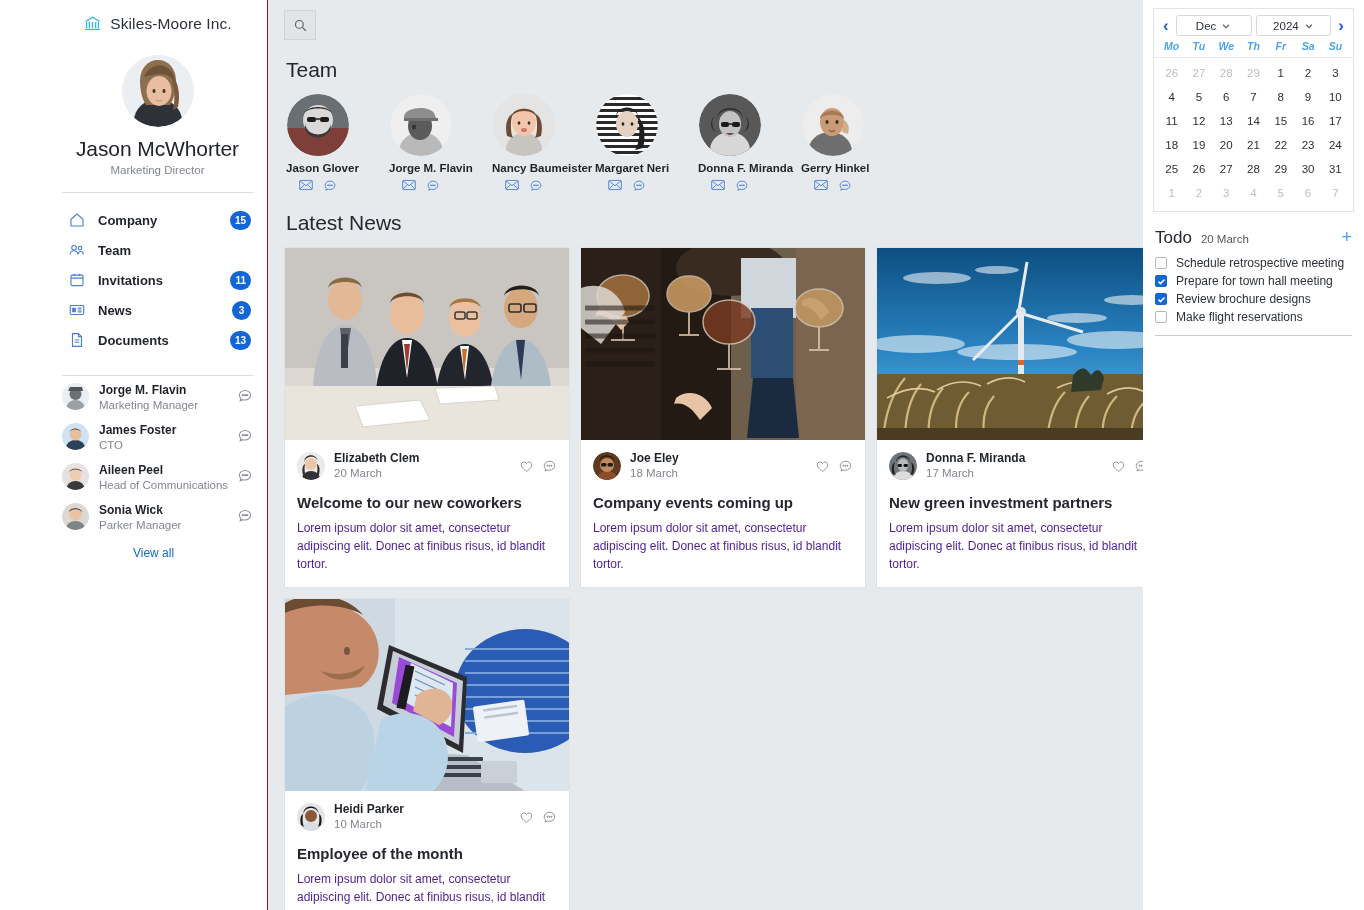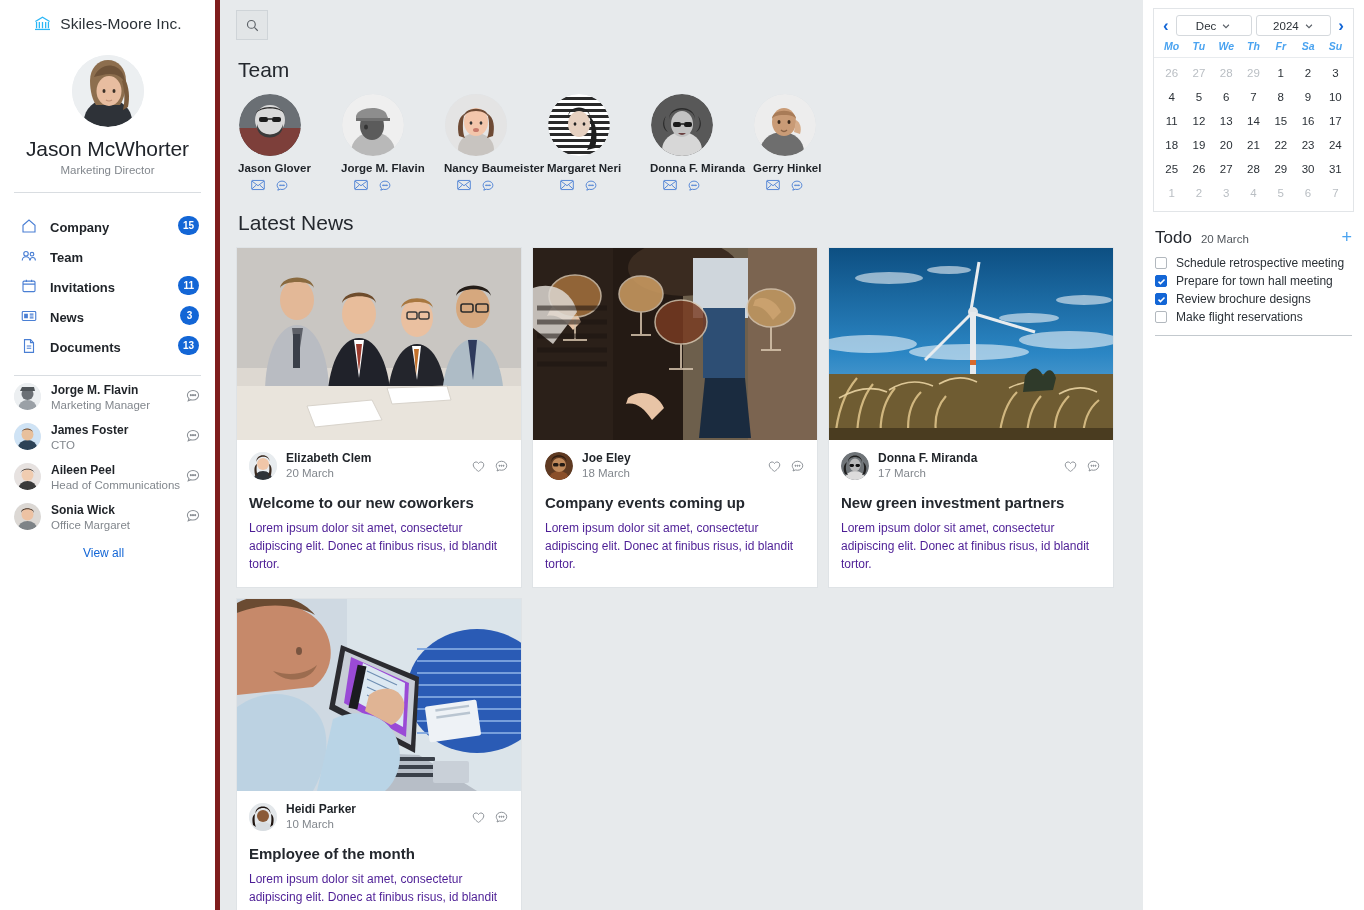--- a/index.html
+++ b/index.html
@@ -9,45 +9,46 @@
     background: #ffffff;
     overflow: hidden;
     color: #1f2328;
   }
   .app { display: flex; width: 1364px; height: 910px; }
 
   
   .sidebar {
     width: 220px; height: 910px;
     background: #ffffff;
-    border-right: 5px solid #7f1d1d;
+    border-right: 1px solid #7f1d1d;
     flex: 0 0 220px;
     display: flex; flex-direction: column;
     padding-top: 14px;
+    margin-left: 48px;
   }
   .brand { display: flex; align-items: center; justify-content: center; gap: 8px; padding-bottom: 6px; }
   .brand-name { font-size: 15.5px; color: #2b3137; letter-spacing: .1px; }
   .bank-icon { width: 19px; height: 19px; display: block; }
 
   .profile { text-align: center; padding-top: 16px; }
   .avatar-lg {
     width: 72px; height: 72px; border-radius: 50%;
     margin: 0 auto; overflow: hidden; background: #e9ecef;
   }
   .profile-name {
     font-size: 21px; font-weight: 400; color: #20242a;
     margin-top: 10px; letter-spacing: -.1px;
   }
   .profile-role { font-size: 11.5px; color: #82878d; margin-top: 3px; }
 
   .hr { height: 1px; background: #d9dde1; margin: 16px 14px 0 14px; }
 
   .nav { padding: 12px 0 4px 0; }
   .nav-item {
-    display: flex; align-items: flex-end;
+    display: flex; align-items: center;
     height: 30px; padding: 0 16px 0 20px; cursor: pointer;
   }
   .nav-ico { width: 18px; height: 18px; flex: 0 0 18px; margin-right: 12px; }
   .nav-label { font-size: 13px; font-weight: bold; color: #1f2328; flex: 1; }
   .badge {
     min-width: 19px; height: 19px; border-radius: 10px;
     background: #1366d6; color: #fff;
     font-size: 10px; font-weight: bold;
     display: flex; align-items: center; justify-content: center;
     padding: 0 5px;
@@ -371,21 +372,21 @@
               <g clip-path="url(#c4)">
                 <rect width="27" height="27" fill="#dcd8d4"></rect>
                 <ellipse cx="13.5" cy="26" rx="9.5" ry="8" fill="#7e8387"></ellipse>
                 <circle cx="13.5" cy="11.5" r="6" fill="#edc2a3"></circle>
                 <path d="M7 10c1-5 12-5 13 0 .5-6-13.5-6.5-13 0z" fill="#4a3526"></path>
               </g>
             </svg>
         </span>
         <span class="contact-txt">
           <span class="contact-name">Sonia Wick</span>
-          <span class="contact-role" style="display:block">Office Margaret</span>
+          <span class="contact-role" style="display:block">Parker Manager</span>
         </span>
         <span>
           <svg viewBox="0 0 20 20" width="16" height="16" fill="none" stroke="#8a8f95" stroke-width="1.3">
               <path d="M3 9c0-3.3 3.1-6 7-6s7 2.7 7 6-3.1 6-7 6c-.9 0-1.8-.1-2.6-.4L4 16l1-2.6C3.8 12.2 3 10.7 3 9z"></path>
               <circle cx="7.3" cy="9" r=".7" fill="#8a8f95"></circle>
               <circle cx="10" cy="9" r=".7" fill="#8a8f95"></circle>
               <circle cx="12.7" cy="9" r=".7" fill="#8a8f95"></circle>
             </svg>
         </span>
       </div>

